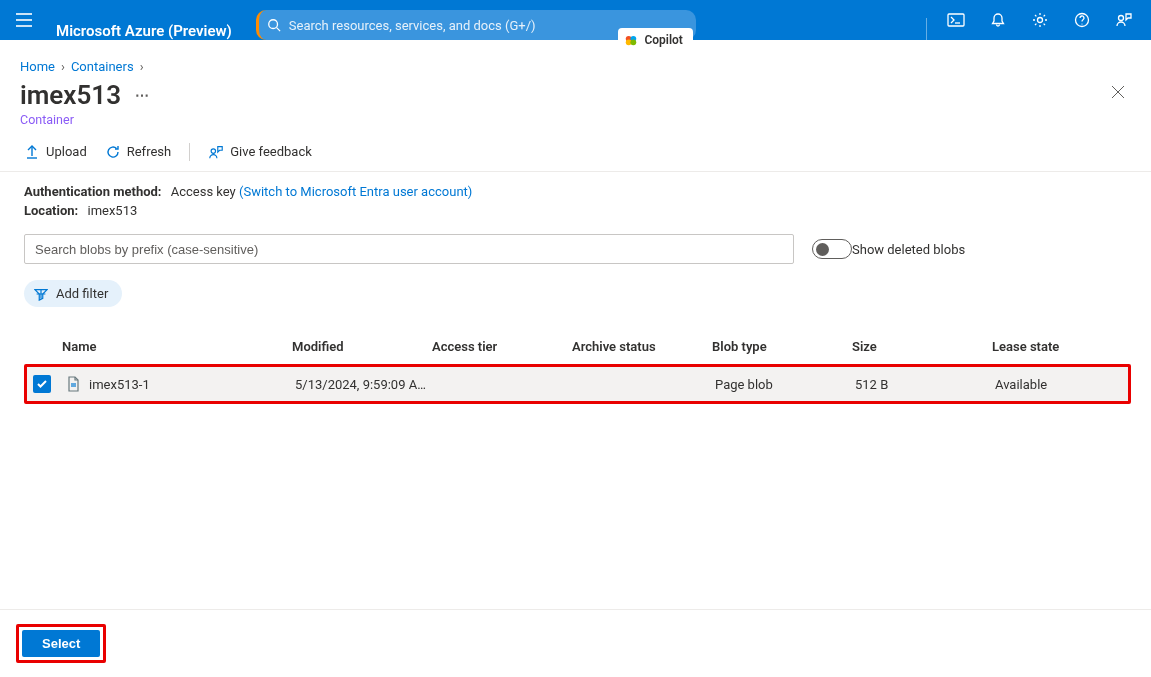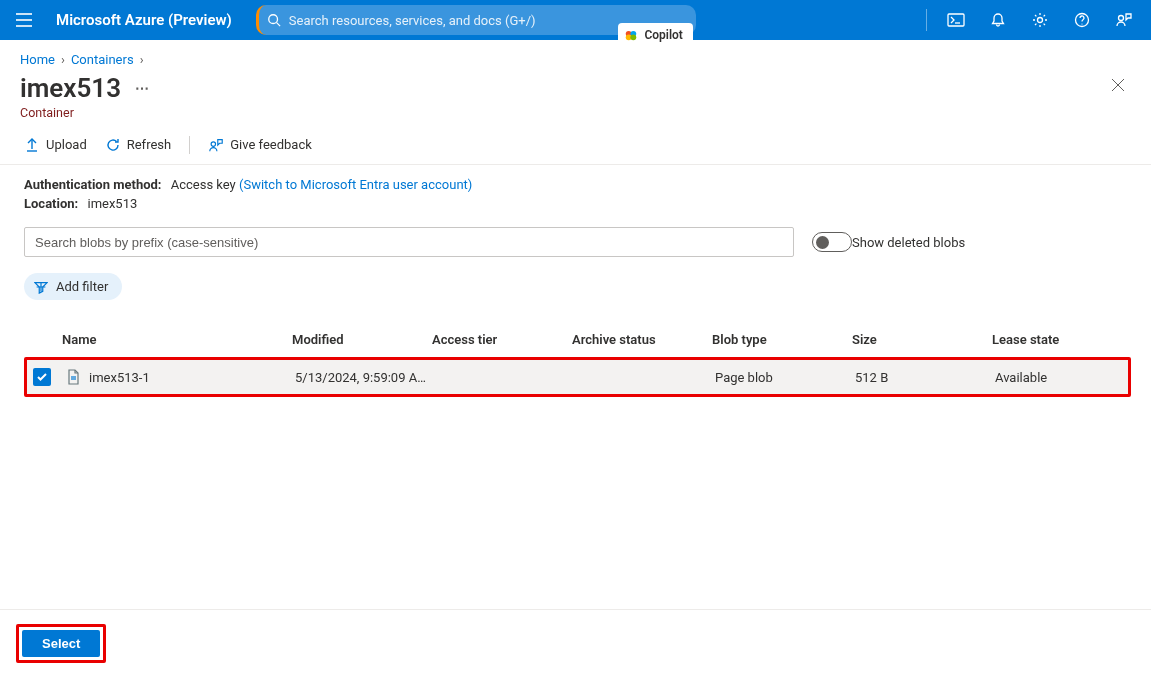--- a/index.html
+++ b/index.html
@@ -32,21 +32,21 @@
     position: relative;
     overflow: hidden;
   }
 
   
   .header {
     height: 40px;
     background: var(--header-bg);
     color: #fff;
     display: flex;
-    align-items: center;
+    align-items: flex-end;
     padding: 0 8px 0 4px;
     gap: 4px;
   }
   .hamburger-btn {
     width: 40px; height: 40px;
     display:flex; align-items:center; justify-content:center;
     cursor:pointer;
   }
   .brand {
     font-size: 15px; font-weight: 600;
@@ -103,37 +103,37 @@
     padding-left:10px;
     line-height:1.15;
     max-width:190px;
     overflow:hidden;
   }
   .account-email { font-size:12.5px; white-space:nowrap; }
   .account-tenant { font-size:10.5px; letter-spacing:.2px; opacity:.9; white-space:nowrap; overflow:hidden; text-overflow:ellipsis; }
 
   
   .crumbs {
-    padding: 12px 20px 0 20px;
+    padding: 19px 20px 0 20px;
     font-size:13px;
     display:flex; align-items:center; gap:6px;
   }
   .crumb { color: var(--link); cursor:pointer; }
   .crumb-sep { color:#605e5c; }
 
   
   .title-row {
     display:flex; align-items:flex-start; padding: 6px 20px 0 20px;
   }
   .title-block { flex:1; }
   .title {
     font-size:26px; font-weight:600; margin:0; display:flex; align-items:center; gap:14px;
   }
   .title-more { font-size:14px; color:#605e5c; cursor:pointer; letter-spacing:1px; }
-  .subtitle { font-size:12.5px; color:#7f1d1d; margin-top:2px; }
+  .subtitle { font-size:12.5px; color:#8b5cf6; margin-top:2px; }
   .close-x {
     font-size:18px; color:#605e5c; cursor:pointer; padding:4px 6px; line-height:1;
     font-weight:300;
   }
 
   
   .toolbar {
     display:flex; align-items:center; gap:18px;
     padding: 16px 20px 10px 24px;
     border-bottom:1px solid var(--border);

